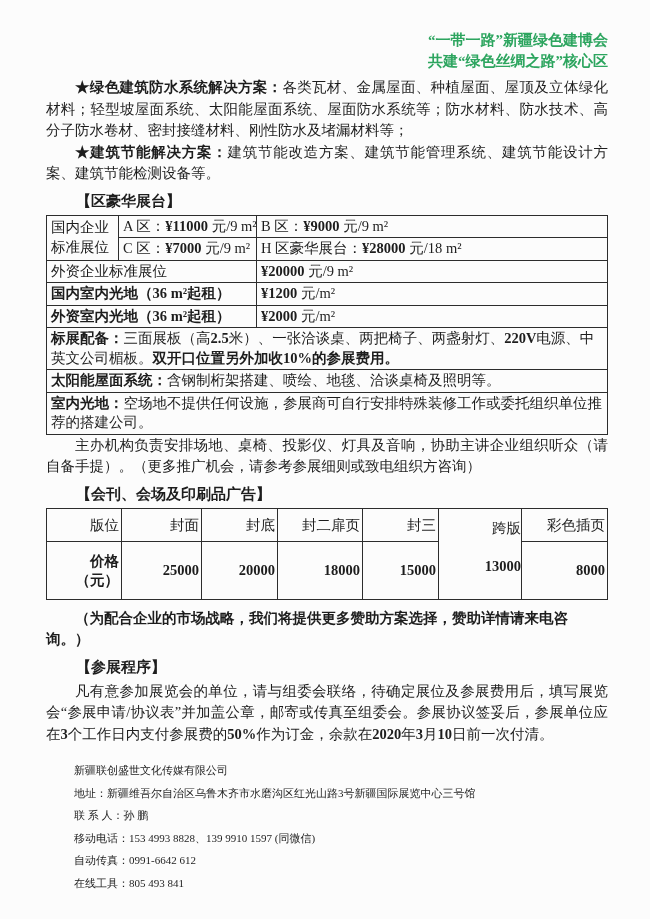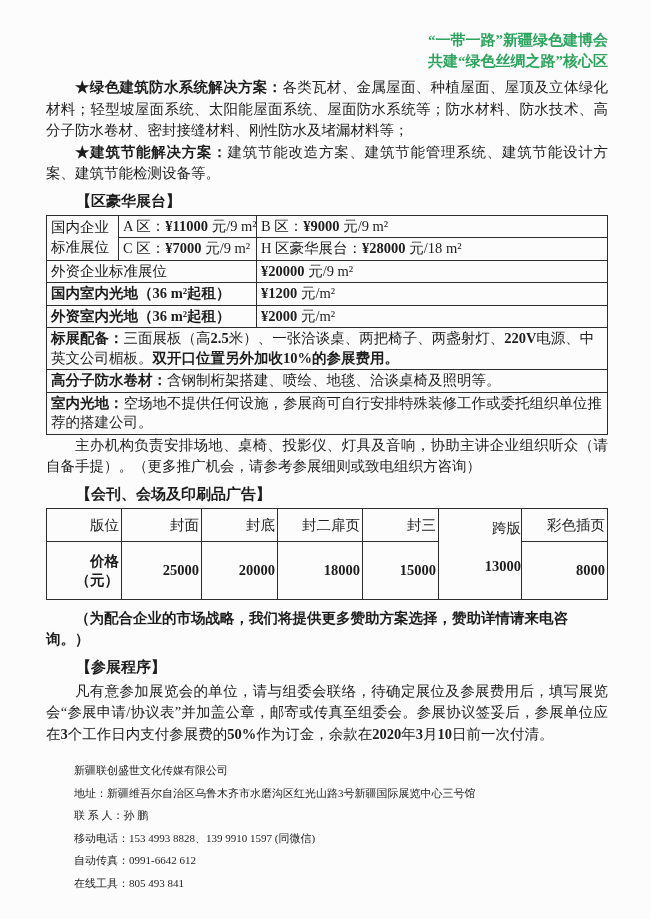--- a/index.html
+++ b/index.html
@@ -85,21 +85,21 @@
       <td class="nowrap"><span class="b">¥1200 </span><span>元/m²</span></td>
     </tr>
     <tr>
       <td colspan="2" class="bold-label nowrap">外资室内光地（36 m²起租）</td>
       <td class="nowrap"><span class="b">¥2000 </span><span>元/m²</span></td>
     </tr>
     <tr>
       <td colspan="3" class="full-row"><span class="b">标展配备：</span><span>三面展板（高</span><span class="b">2.5</span><span>米）、一张洽谈桌、两把椅子、两盏射灯、</span><span class="b">220V</span><span>电源、中英文公司楣板。</span><span class="b">双开口位置另外加收10%的参展费用。</span></td>
     </tr>
     <tr>
-      <td colspan="3" class="full-row"><span class="b">高分子防水卷材：</span><span>含钢制桁架搭建、喷绘、地毯、洽谈桌椅及照明等。</span></td>
+      <td colspan="3" class="full-row"><span class="b">太阳能屋面系统：</span><span>含钢制桁架搭建、喷绘、地毯、洽谈桌椅及照明等。</span></td>
     </tr>
     <tr>
       <td colspan="3" class="full-row"><span class="b">室内光地：</span><span>空场地不提供任何设施，参展商可自行安排特殊装修工作或委托组织单位推荐的搭建公司。</span></td>
     </tr>
   </tbody>
     </table>
 
 
   <p class="body-p">主办机构负责安排场地、桌椅、投影仪、灯具及音响，协助主讲企业组织听众（请自备手提）。（更多推广机会，请参考参展细则或致电组织方咨询）</p>
 

